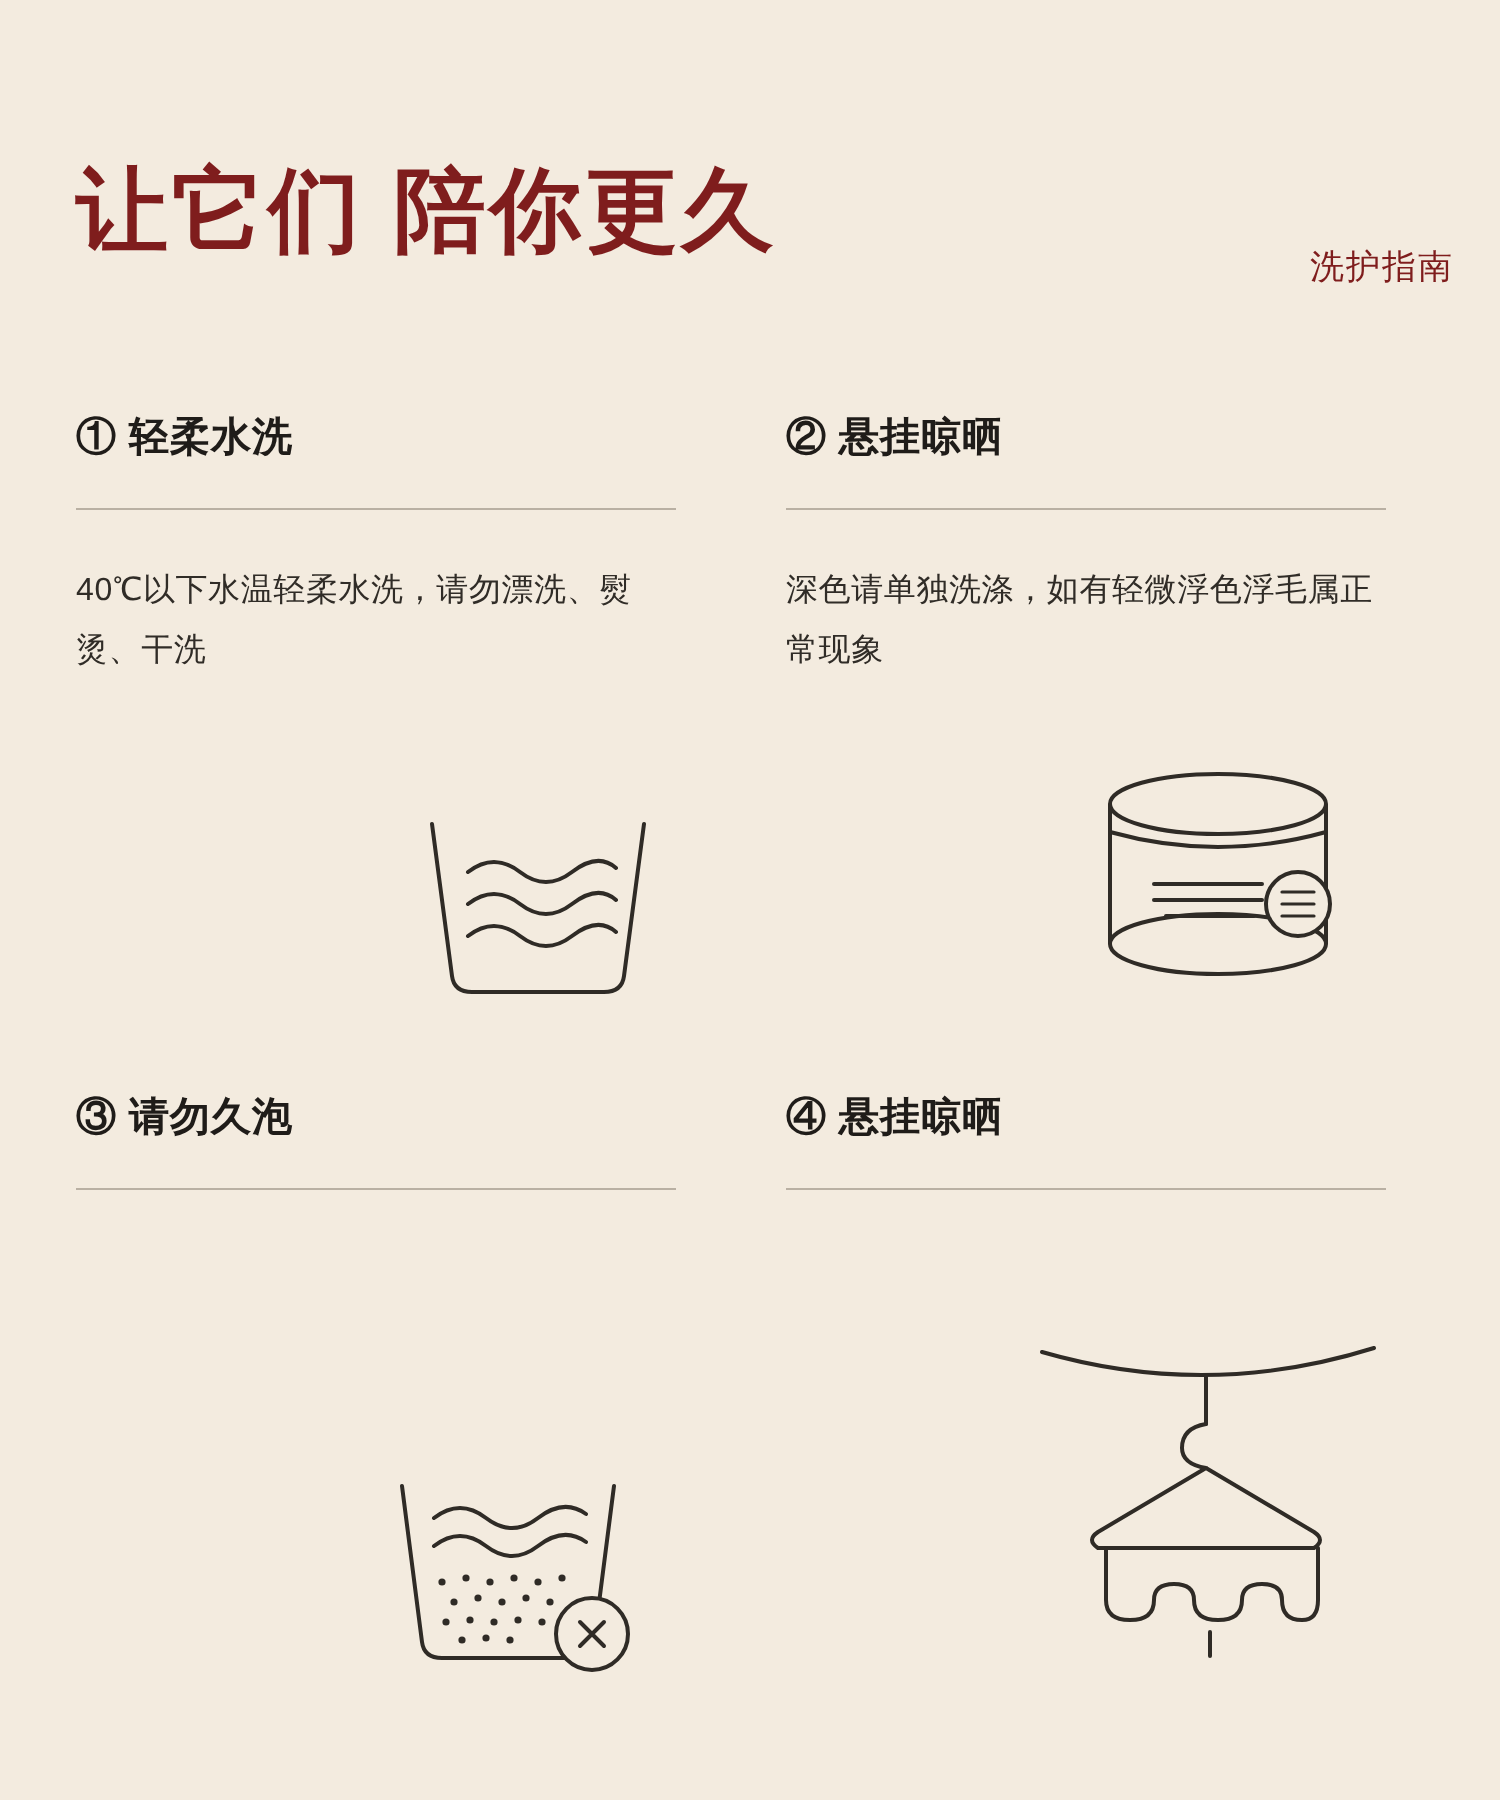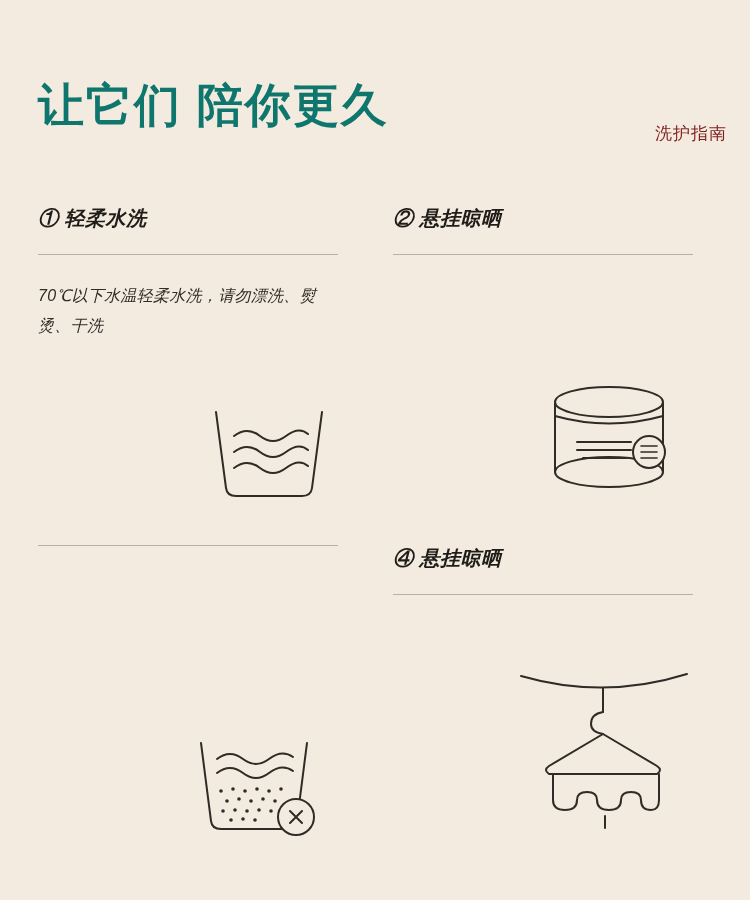--- a/index.html
+++ b/index.html
@@ -28,42 +28,41 @@
     width: 750px;
     height: 80px;
   }
   .headline {
     position: absolute;
     left: 38px;
     top: 0;
     font-size: 46px;
     font-weight: bold;
     letter-spacing: 2px;
-    color: #0f766e;
+    color: #7f1d1d;
     line-height: 1.2;
     white-space: pre;
   }
   .subtitle {
     position: absolute;
     right: 23px;
     top: 44px;
     font-size: 17px;
     color: #7f1d1d;
     letter-spacing: 1px;
   }
   .grid {
     position: absolute;
     left: 0;
     top: 205px;
     width: 750px;
   }
   .cell {
     position: absolute;
     width: 300px;
-    font-style: italic;
   }
   .cell.c0 { left: 38px;  top: 0;   }
   .cell.c1 { left: 393px; top: 0;   }
   .cell.c2 { left: 38px;  top: 340px; }
   .cell.c3 { left: 393px; top: 340px; }
 
   .cell-title {
     font-size: 20px;
     font-weight: bold;
     color: #1f1c19;
@@ -111,53 +110,55 @@
   <div class="header">
     <div class="headline">让它们 陪你更久</div>
     <div class="subtitle">洗护指南</div>
   </div>
 
   <div class="grid">
 
     <div class="cell c0">
       <div class="cell-title">① 轻柔水洗</div>
       <div class="divider"></div>
-      <div class="cell-body">70℃以下水温轻柔水洗，请勿漂洗、熨烫、干洗</div>
+      <div class="cell-body">40℃以下水温轻柔水洗，请勿漂洗、熨烫、干洗</div>
       <div class="icon-wrap i0">
         <svg width="130" height="115" viewBox="0 0 130 115" fill="none">
           <path d="M12 22 L22 98 Q23 106 32 106 L98 106 Q107 106 108 98 L118 22" stroke="#2f2b26" stroke-width="2" fill="none" stroke-linecap="round"></path>
           <path d="M30 46 Q43 36 56 46 T82 46 T104 44" stroke="#2f2b26" stroke-width="2" fill="none" stroke-linecap="round"></path>
           <path d="M30 62 Q43 52 56 62 T82 62 T104 60" stroke="#2f2b26" stroke-width="2" fill="none" stroke-linecap="round"></path>
           <path d="M30 78 Q43 68 56 78 T82 78 T104 76" stroke="#2f2b26" stroke-width="2" fill="none" stroke-linecap="round"></path>
         </svg>
       </div>
     </div>
 
     <div class="cell c1">
       <div class="cell-title">② 悬挂晾晒</div>
       <div class="divider"></div>
+      <div class="cell-body">深色请单独洗涤，如有轻微浮色浮毛属正常现象</div>
       <div class="icon-wrap i1">
         <svg width="140" height="125" viewBox="0 0 140 125" fill="none">
           <ellipse cx="66" cy="22" rx="54" ry="15" stroke="#2f2b26" stroke-width="2" fill="none"></ellipse>
           <path d="M12 22 L12 92" stroke="#2f2b26" stroke-width="2" fill="none"></path>
           <path d="M120 22 L120 92" stroke="#2f2b26" stroke-width="2" fill="none"></path>
           <ellipse cx="66" cy="92" rx="54" ry="15" stroke="#2f2b26" stroke-width="2" fill="none"></ellipse>
           <path d="M12 36 Q66 51 120 36" stroke="#2f2b26" stroke-width="2" fill="none"></path>
           <path d="M34 62 H88" stroke="#2f2b26" stroke-width="2" stroke-linecap="round"></path>
           <path d="M34 70 H88" stroke="#2f2b26" stroke-width="2" stroke-linecap="round"></path>
           <path d="M40 78 H84" stroke="#2f2b26" stroke-width="2" stroke-linecap="round"></path>
           <circle cx="106" cy="72" r="16" stroke="#2f2b26" stroke-width="2" fill="#f3ebdf"></circle>
           <path d="M98 66 H114" stroke="#2f2b26" stroke-width="1.6" stroke-linecap="round"></path>
           <path d="M98 72 H114" stroke="#2f2b26" stroke-width="1.6" stroke-linecap="round"></path>
           <path d="M98 78 H114" stroke="#2f2b26" stroke-width="1.6" stroke-linecap="round"></path>
         </svg>
       </div>
     </div>
 
     <div class="cell c2">
+      <div class="cell-title">③ 请勿久泡</div>
       <div class="divider"></div>
       <div class="icon-wrap i2">
         <svg width="145" height="120" viewBox="0 0 145 120" fill="none">
           <path d="M12 18 L22 96 Q23 104 32 104 L98 104 Q107 104 108 96 L118 18" stroke="#2f2b26" stroke-width="2" fill="none" stroke-linecap="round"></path>
           <path d="M28 34 Q41 24 54 34 T80 34 T104 32" stroke="#2f2b26" stroke-width="2" fill="none" stroke-linecap="round"></path>
           <path d="M28 48 Q41 38 54 48 T80 48 T104 46" stroke="#2f2b26" stroke-width="2" fill="none" stroke-linecap="round"></path>
           <g fill="#2f2b26">
             <circle cx="32" cy="66" r="1.8"></circle>
               <circle cx="44" cy="64" r="1.8"></circle>
               <circle cx="56" cy="66" r="1.8"></circle>

